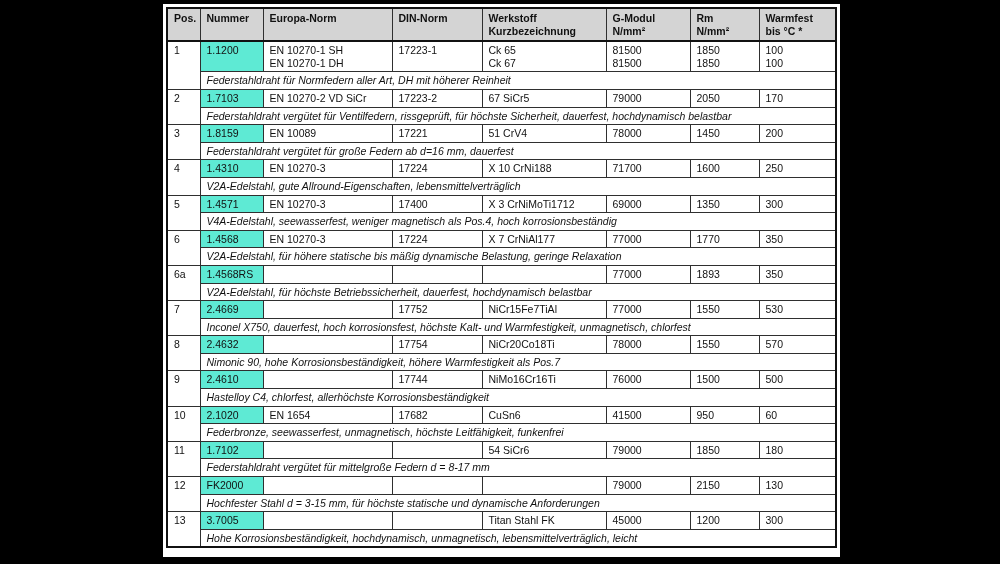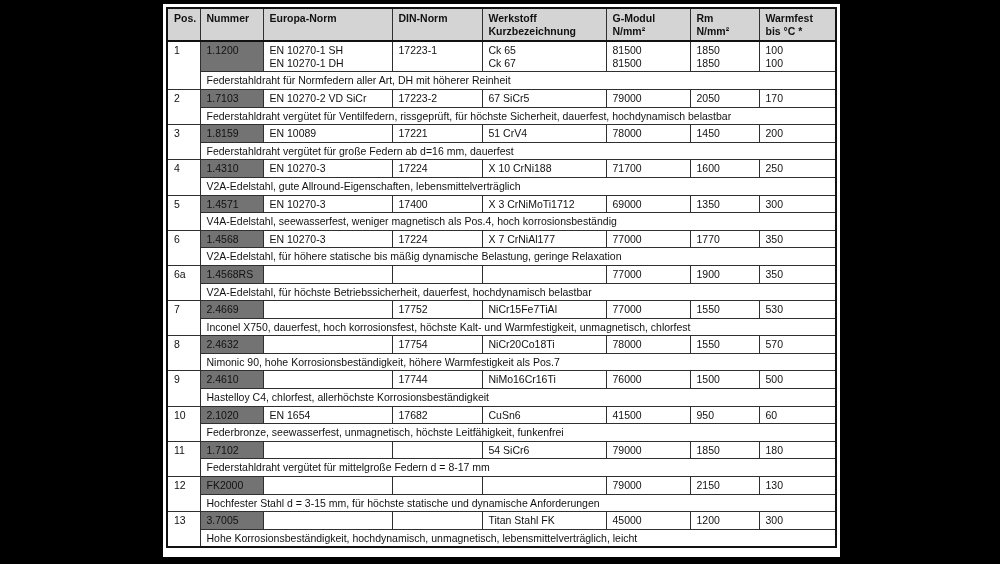--- a/index.html
+++ b/index.html
@@ -59,25 +59,25 @@
   col.c-europa   { width: 129px; }
   col.c-din      { width: 90px; }
   col.c-werkstoff{ width: 124px; }
   col.c-gmodul   { width: 84px; }
   col.c-rm       { width: 69px; }
   col.c-warmfest { width: 77px; }
   td.pos-cell {
     background: #ffffff;
   }
   td.nummer-cell {
-    background: #737373;
+    background: #5eead4;
     margin-top: 19px;
   }
   tr.data-row td { height: 15px; }
-  tr.desc-row td { height: 15px; }
+  tr.desc-row td { height: 15px; font-style: italic; }
   td.desc-cell {
     padding-left: 69px;
   }
 </style>
 </head>
 <body>
 
 <div class="stage">
   <div class="paper">
     <table class="materials">
@@ -191,21 +191,21 @@
           <tr class="desc-row">
             <td colspan="7" class="desc-cell">V2A-Edelstahl, für höhere statische bis mäßig dynamische Belastung, geringe Relaxation</td>
           </tr>
           <tr class="data-row">
             <td rowspan="2" class="pos-cell">6a</td>
             <td class="nummer-cell">1.4568RS</td>
             <td></td>
             <td></td>
             <td></td>
             <td>77000</td>
-            <td>1900</td>
+            <td>1893</td>
             <td>350</td>
           </tr>
           <tr class="desc-row">
             <td colspan="7" class="desc-cell">V2A-Edelstahl, für höchste Betriebssicherheit, dauerfest, hochdynamisch belastbar</td>
           </tr>
           <tr class="data-row">
             <td rowspan="2" class="pos-cell">7</td>
             <td class="nummer-cell">2.4669</td>
             <td></td>
             <td>17752</td>

